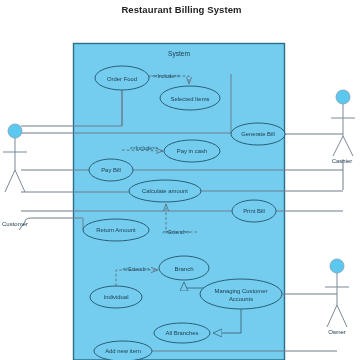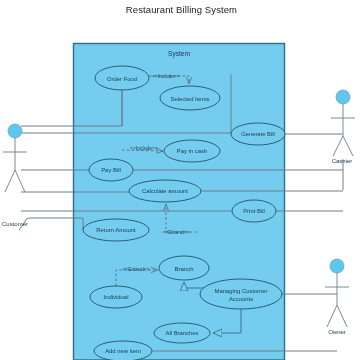--- a/index.html
+++ b/index.html
@@ -1,20 +1,20 @@
 <!DOCTYPE html>
 <html><head>
 <meta charset="utf-8">
 <style>
   html,body{margin:0;padding:0;background:#ffffff;}
   body{width:363px;height:360px;position:relative;overflow:hidden;
        font-family:"Liberation Sans","DejaVu Sans",sans-serif;}
   #canvas{position:absolute;left:0;top:0;width:363px;height:360px;}
   .ttl{position:absolute;left:0;top:4px;width:363px;text-align:center;
-       font-size:9.5px;color:#222;letter-spacing:.1px;}
+       font-size:9.5px;color:#222;letter-spacing:.1px;font-weight:bold;}
   svg{position:absolute;left:0;top:0;}
   text{font-family:"Liberation Sans","DejaVu Sans",sans-serif;fill:#1b3a4b;}
 </style>
 </head>
 <body>
 
 <div id="canvas">
 
   <div class="ttl">Restaurant Billing System</div>
 

